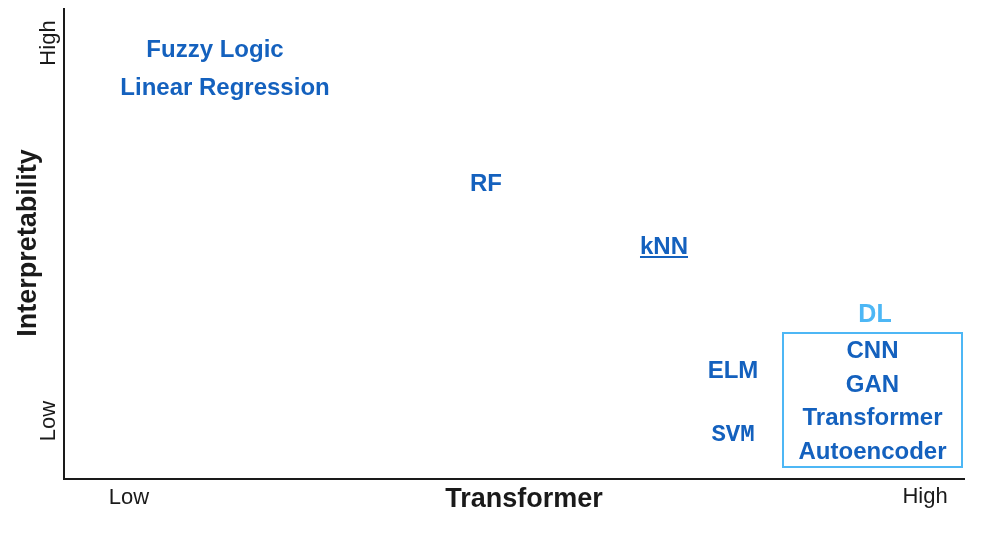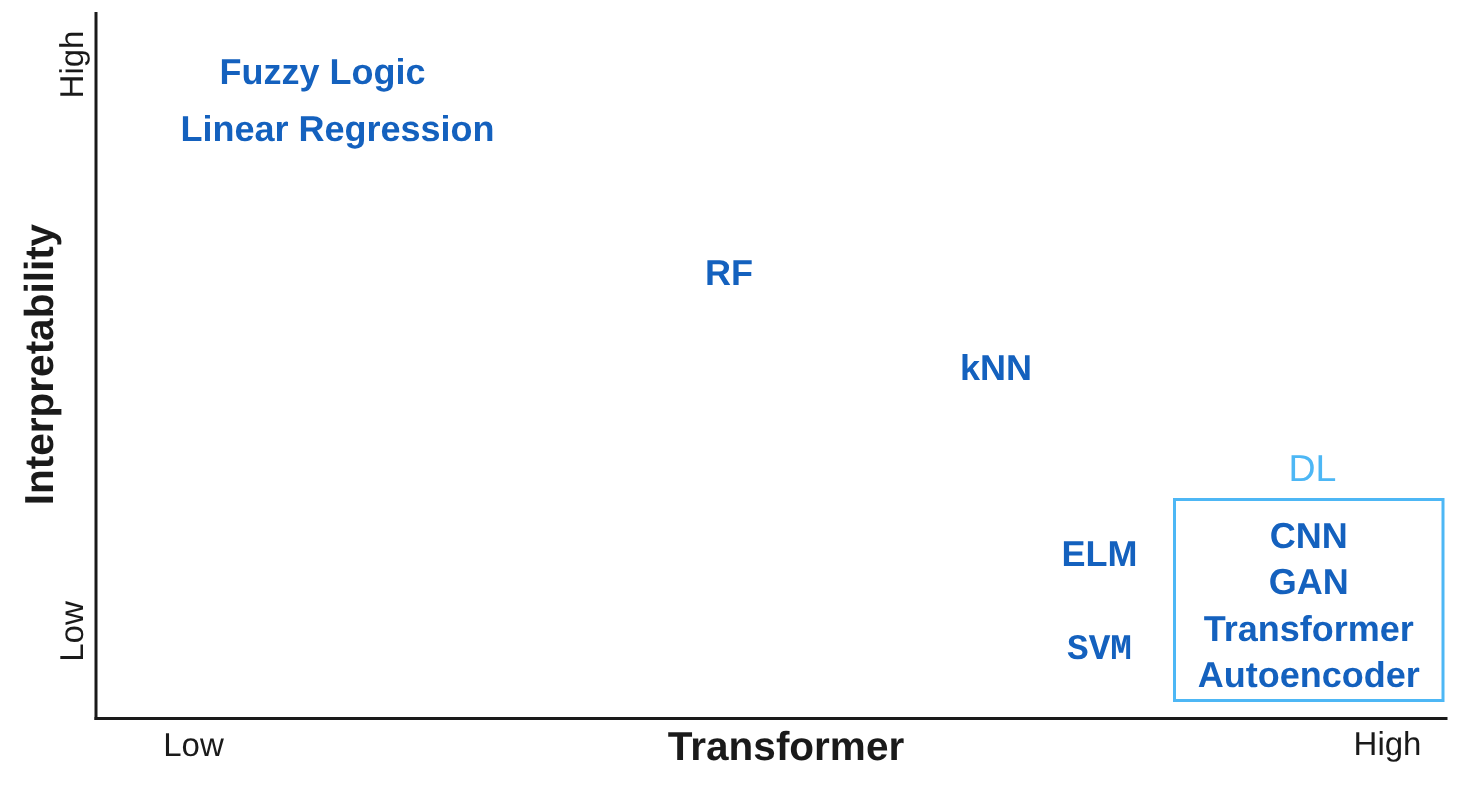--- a/index.html
+++ b/index.html
@@ -49,50 +49,50 @@
     font-weight: 400;
     color: var(--axis-color, #1a1a1a);
   }
   .method {
     font-size: 24px;
     font-weight: 600;
     color: var(--method-blue, #1461be);
   }
   .dl-title {
     font-size: 25px;
-    font-weight: 400;
+    font-weight: 700;
     color: var(--dl-light-blue, #4db7f5);
   }
   
   .lbl-fuzzy        { left: 215px; top: 49px;  }
   .lbl-linreg       { left: 212px; top: 87px; margin-left: 13px;  }
   .lbl-rf           { left: 486px; top: 163px; margin-top: 20px; }
   .lbl-xgboost      { left: 486px; top: 195px; }
-  .lbl-knn          { left: 664px; top: 246px; }
+  .lbl-knn          { left: 664px; top: 246px; text-decoration: underline; }
   .lbl-elm          { left: 733px; top: 370px; }
   .lbl-svm          { left: 733px; top: 434px; font-family: Liberation Mono, monospace; }
   .lbl-dl           { left: 875px; top: 313px; }
   .lbl-interp       { left: 27px;  top: 243px; }
   .lbl-y-high       { left: 48px;  top: 43px;  }
   .lbl-y-low        { left: 48px;  top: 421px; }
   .lbl-x-low        { left: 129px; top: 497px; }
   .lbl-flex         { left: 524px; top: 498px; }
   .lbl-x-high       { left: 925px; top: 496px; }
 
   #dl-group-box {
     position: absolute;
     left: 782px;
     top: 332px;
     width: 181px;
     height: 136px;
     border: 2px solid var(--dl-light-blue, #4db7f5);
     box-sizing: border-box;
     display: flex;
     flex-direction: column;
-    justify-content: flex-end;
+    justify-content: space-between;
     align-items: center;
   }
   #dl-group-box .dl-item {
     font-size: 24px;
     font-weight: 600;
     line-height: 31px;
     color: var(--method-blue, #1461be);
     white-space: nowrap;
   }
 </style>

